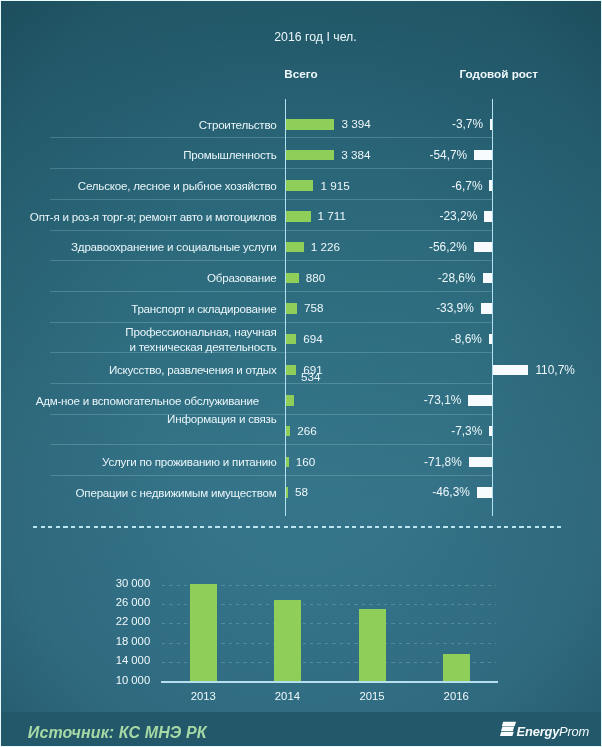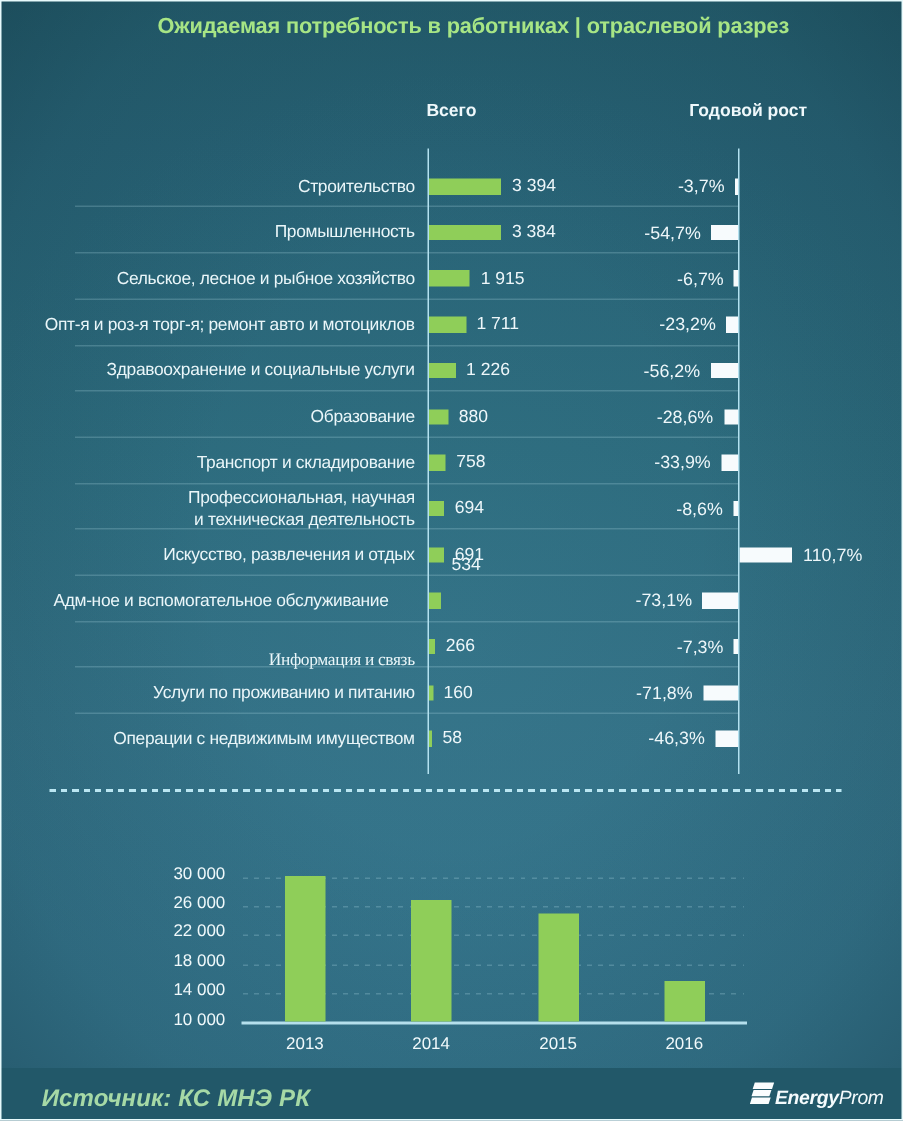--- a/index.html
+++ b/index.html
@@ -59,21 +59,21 @@
   .logo-txt span{font-weight:normal;}
   .edge{position:absolute;inset:0;border:1px solid #e7fafc;pointer-events:none;box-sizing:border-box;}
 </style>
 </head>
 <body>
 
 <div id="page">
   <div class="bg-grad"></div>
   <div class="vign"></div>
 
-  <div class="title">Ожидаемая потребность в работниках | отраслевой разрез</div>
+  <div class="subtitle">2016 год I чел.</div>
 
   <div class="colhead" id="colTotal" style="left: 284.3px; top: 67.2px;">Всего</div>
   <div class="colhead" id="colGrowth" style="left: 459.5px; top: 67.2px;">Годовой рост</div>
 
   <div id="rows">
       <div class="cat-label" style="right: 325.5px; width: 253px; white-space: pre; top: 116.75px;">Строительство</div>
       <div class="bar-g" style="left: 286.4px; top: 119.1px; width: 48px; height: 10.5px;"></div>
       <div class="val" style="left: 341.4px; top: 117.25px;">3 394</div>
       <div class="bar-w" style="top: 119.1px; height: 10.5px; width: 1.6px; left: 490px;"></div>
       <div class="pct" style="left: 373px; width: 110px; top: 117.25px;">-3,7%</div>
@@ -126,21 +126,21 @@
       <div class="val" style="left: 303.173px; top: 362.69px;">691</div>
       <div class="bar-w" style="top: 364.54px; height: 10.5px; width: 35.2026px; left: 493.2px;"></div>
       <div class="pct" style="left: 535.403px; text-align: center; top: 362.69px;">110,7%</div>
       <div class="rowsep" style="left: 50px; width: 441.6px; top: 382.92px;"></div>
       <div class="cat-label" style="right: 343px; width: 253px; white-space: pre; top: 392.87px;">Адм-ное и вспомогательное обслуживание</div>
       <div class="bar-g" style="left: 286.4px; top: 395.22px; width: 7.55215px; height: 10.5px;"></div>
       <div class="val" style="left: 300.952px; top: 370px;">534</div>
       <div class="bar-w" style="top: 395.22px; height: 10.5px; width: 23.2458px; left: 468.354px;"></div>
       <div class="pct" style="left: 351.354px; width: 110px; top: 393.37px;">-73,1%</div>
       <div class="rowsep" style="left: 50px; width: 441.6px; top: 413.6px;"></div>
-      <div class="cat-label" style="right: 325.5px; width: 253px; white-space: pre; top: 432px; font-family: Liberation Serif, serif;">Информация и связь</div>
+      <div class="cat-label" style="right: 325.5px; width: 253px; white-space: pre; top: 411px;">Информация и связь</div>
       <div class="bar-g" style="left: 286.4px; top: 425.9px; width: 3.76193px; height: 10.5px;"></div>
       <div class="val" style="left: 297.162px; top: 424.05px;">266</div>
       <div class="bar-w" style="top: 425.9px; height: 10.5px; width: 2.3214px; left: 489.279px;"></div>
       <div class="pct" style="left: 372.279px; width: 110px; top: 424.05px;">-7,3%</div>
       <div class="rowsep" style="left: 50px; width: 441.6px; top: 444.28px;"></div>
       <div class="cat-label" style="right: 325.5px; width: 253px; white-space: pre; top: 454.23px;">Услуги по проживанию и питанию</div>
       <div class="bar-g" style="left: 286.4px; top: 456.58px; width: 2.26282px; height: 10.5px;"></div>
       <div class="val" style="left: 295.663px; top: 454.73px;">160</div>
       <div class="bar-w" style="top: 456.58px; height: 10.5px; width: 22.8324px; left: 468.768px;"></div>
       <div class="pct" style="left: 351.768px; width: 110px; top: 454.73px;">-71,8%</div>

